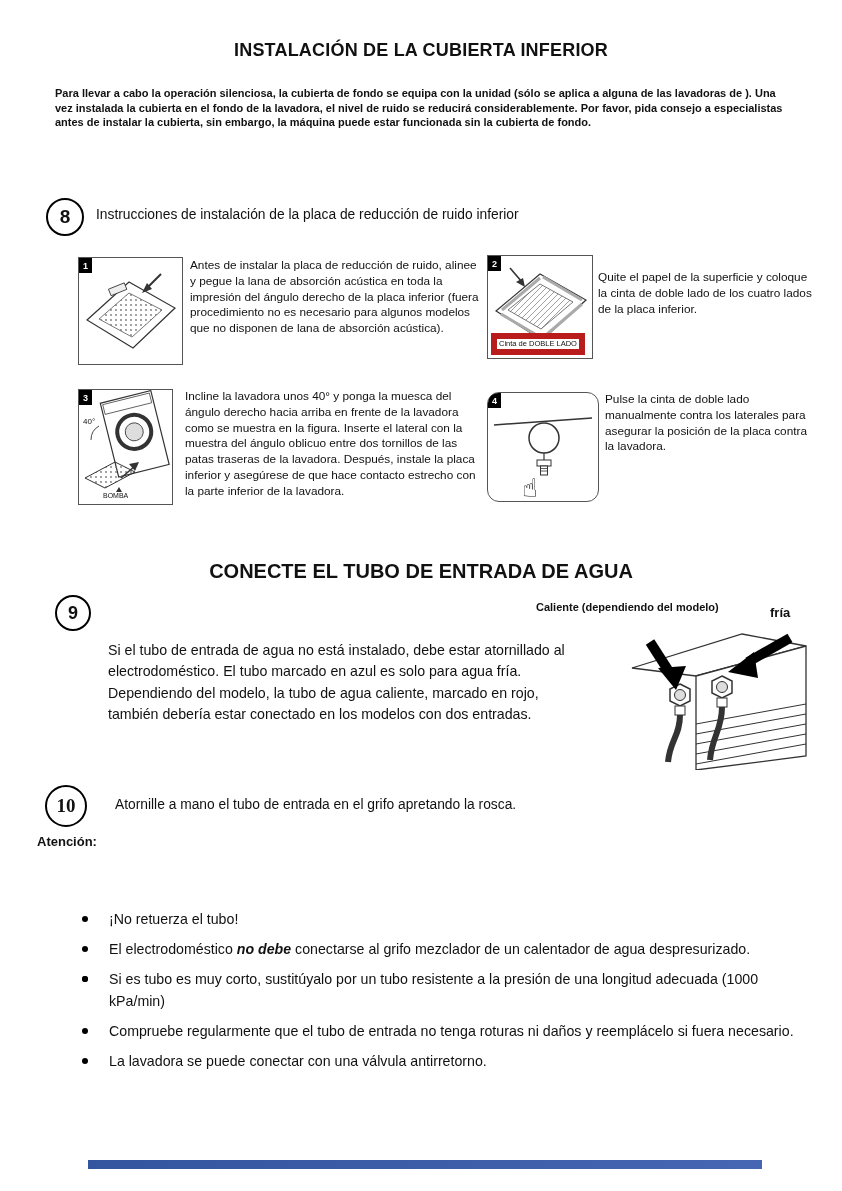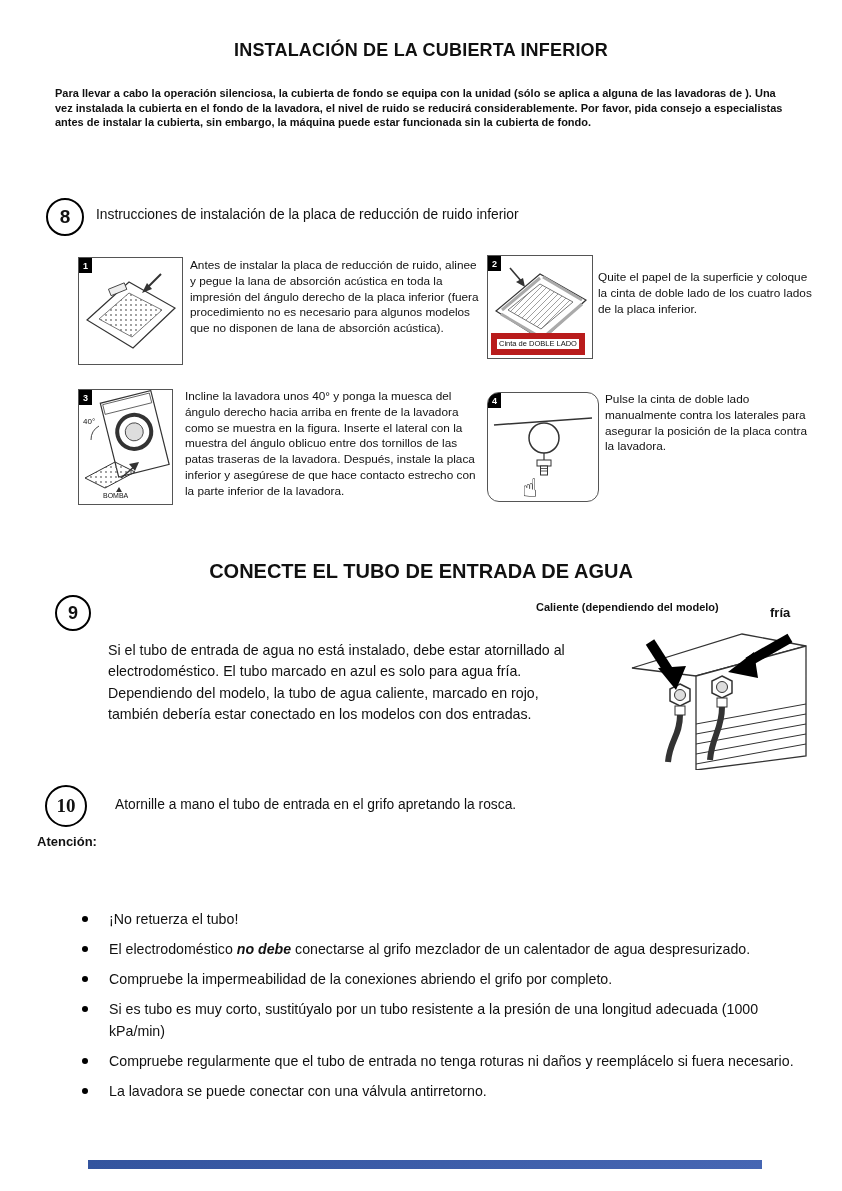--- a/index.html
+++ b/index.html
@@ -196,21 +196,21 @@
     <li>
       <span class="dot"></span>
       <span>¡No retuerza el tubo!</span><span class="bold-it"></span><span></span>
     </li>
     <li>
       <span class="dot"></span>
       <span>El electrodoméstico </span><span class="bold-it">no debe</span><span> conectarse al grifo mezclador de un calentador de agua despresurizado.</span>
     </li>
     <li>
       <span class="dot"></span>
-      <span>Compruebe la impermeabilidad de la conexiones abriendo el grifo por completo.</span><span class="bold-it"></span><span></span>
+      <span class="bold-it"></span><span></span>
     </li>
     <li>
       <span class="dot"></span>
       <span>Si es tubo es muy corto, sustitúyalo por un tubo resistente a la presión de una longitud adecuada (1000 kPa/min)</span><span class="bold-it"></span><span></span>
     </li>
     <li>
       <span class="dot"></span>
       <span>Compruebe regularmente que el tubo de entrada no tenga roturas ni daños y reemplácelo si fuera necesario.</span><span class="bold-it"></span><span></span>
     </li>
     <li>

